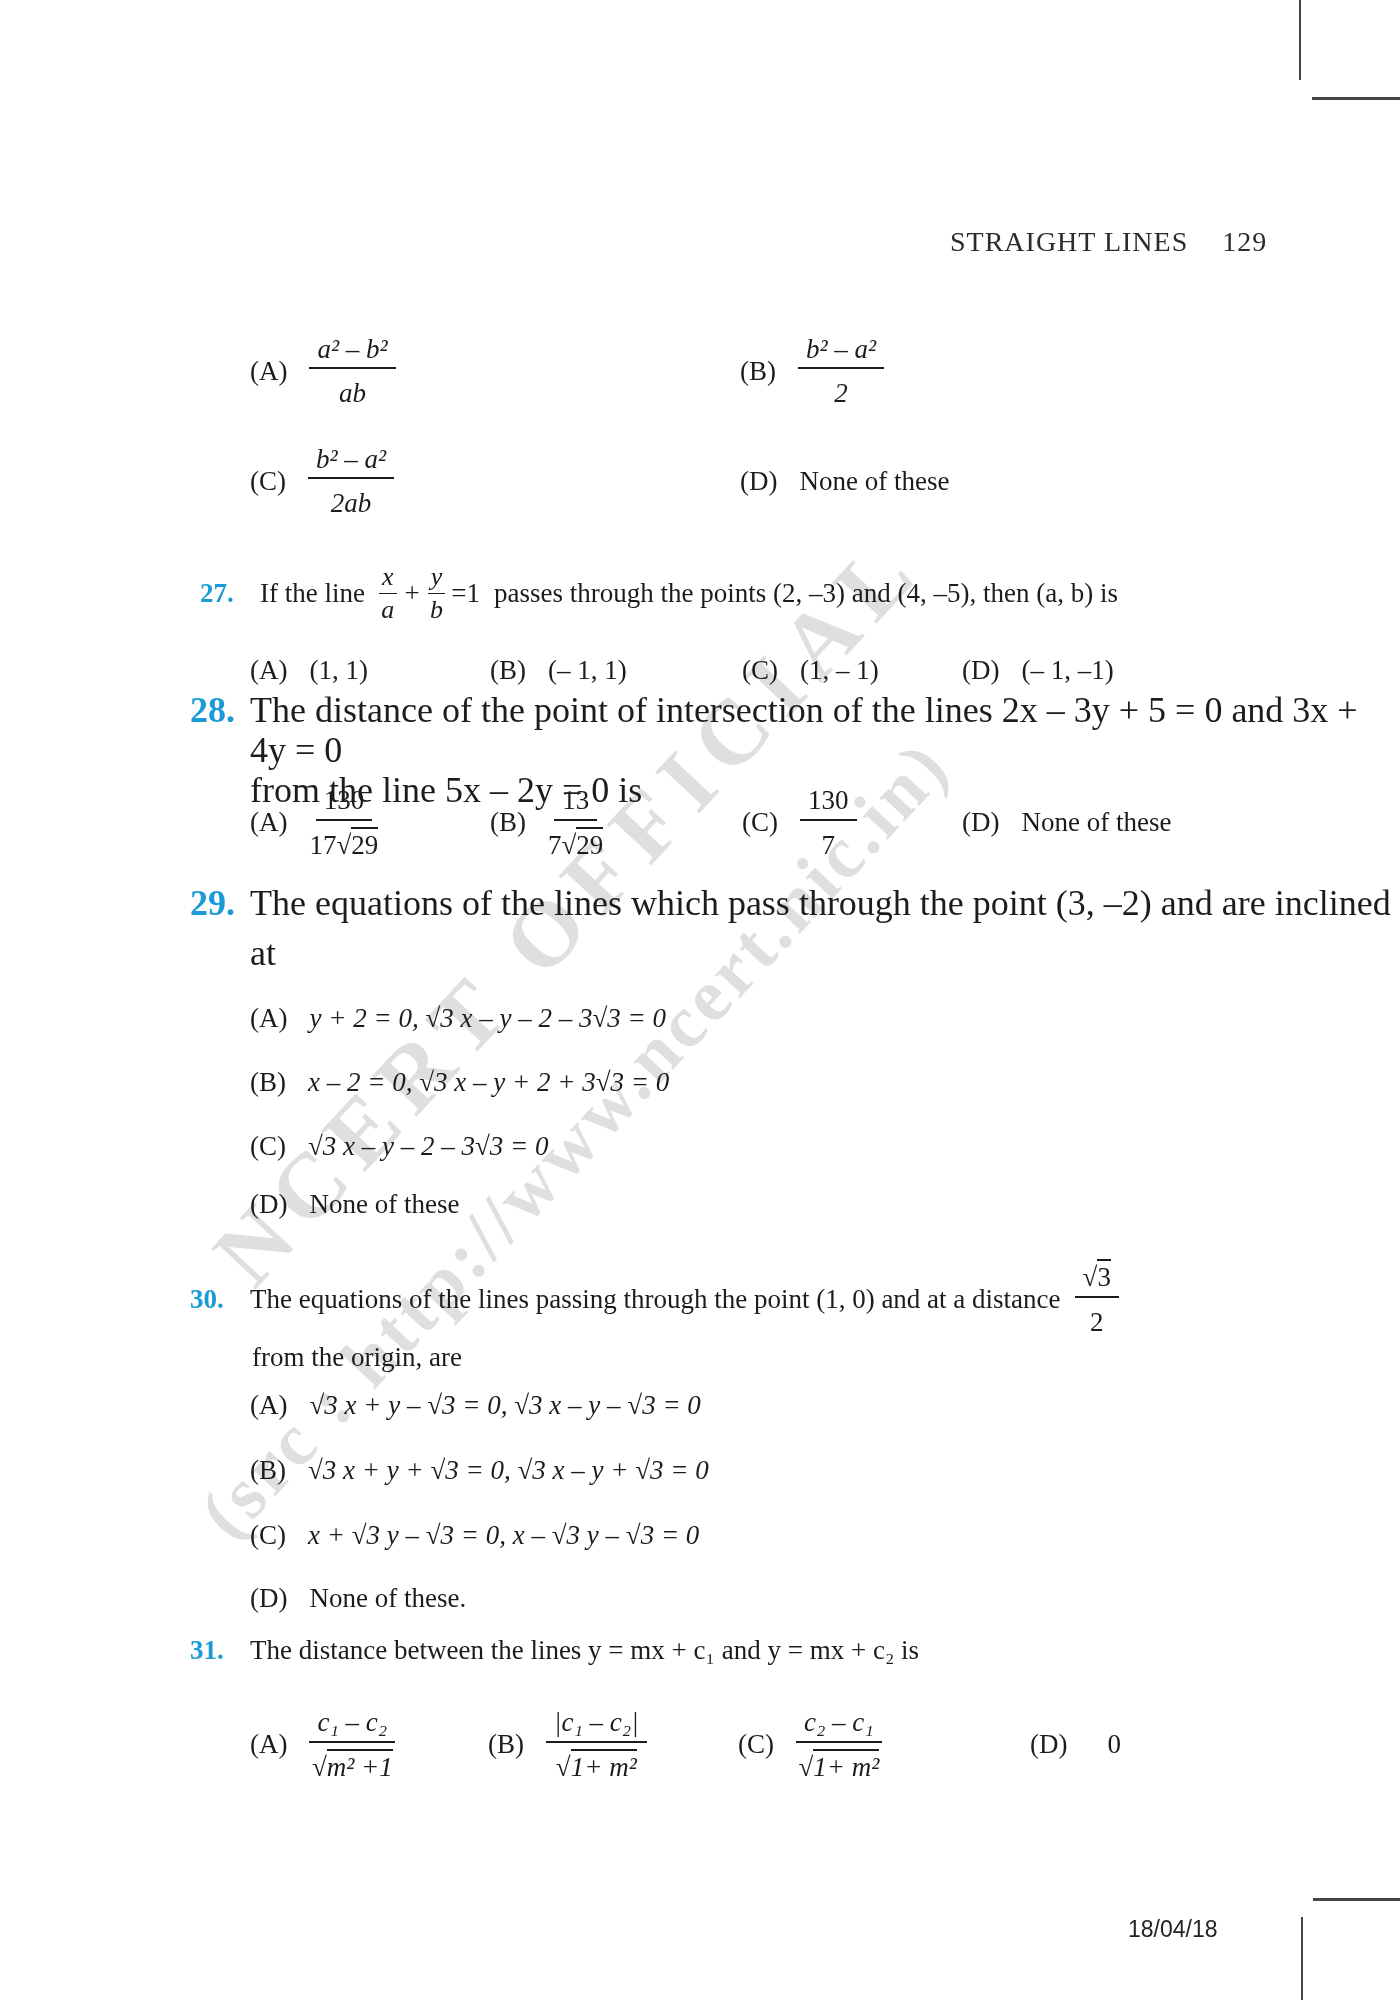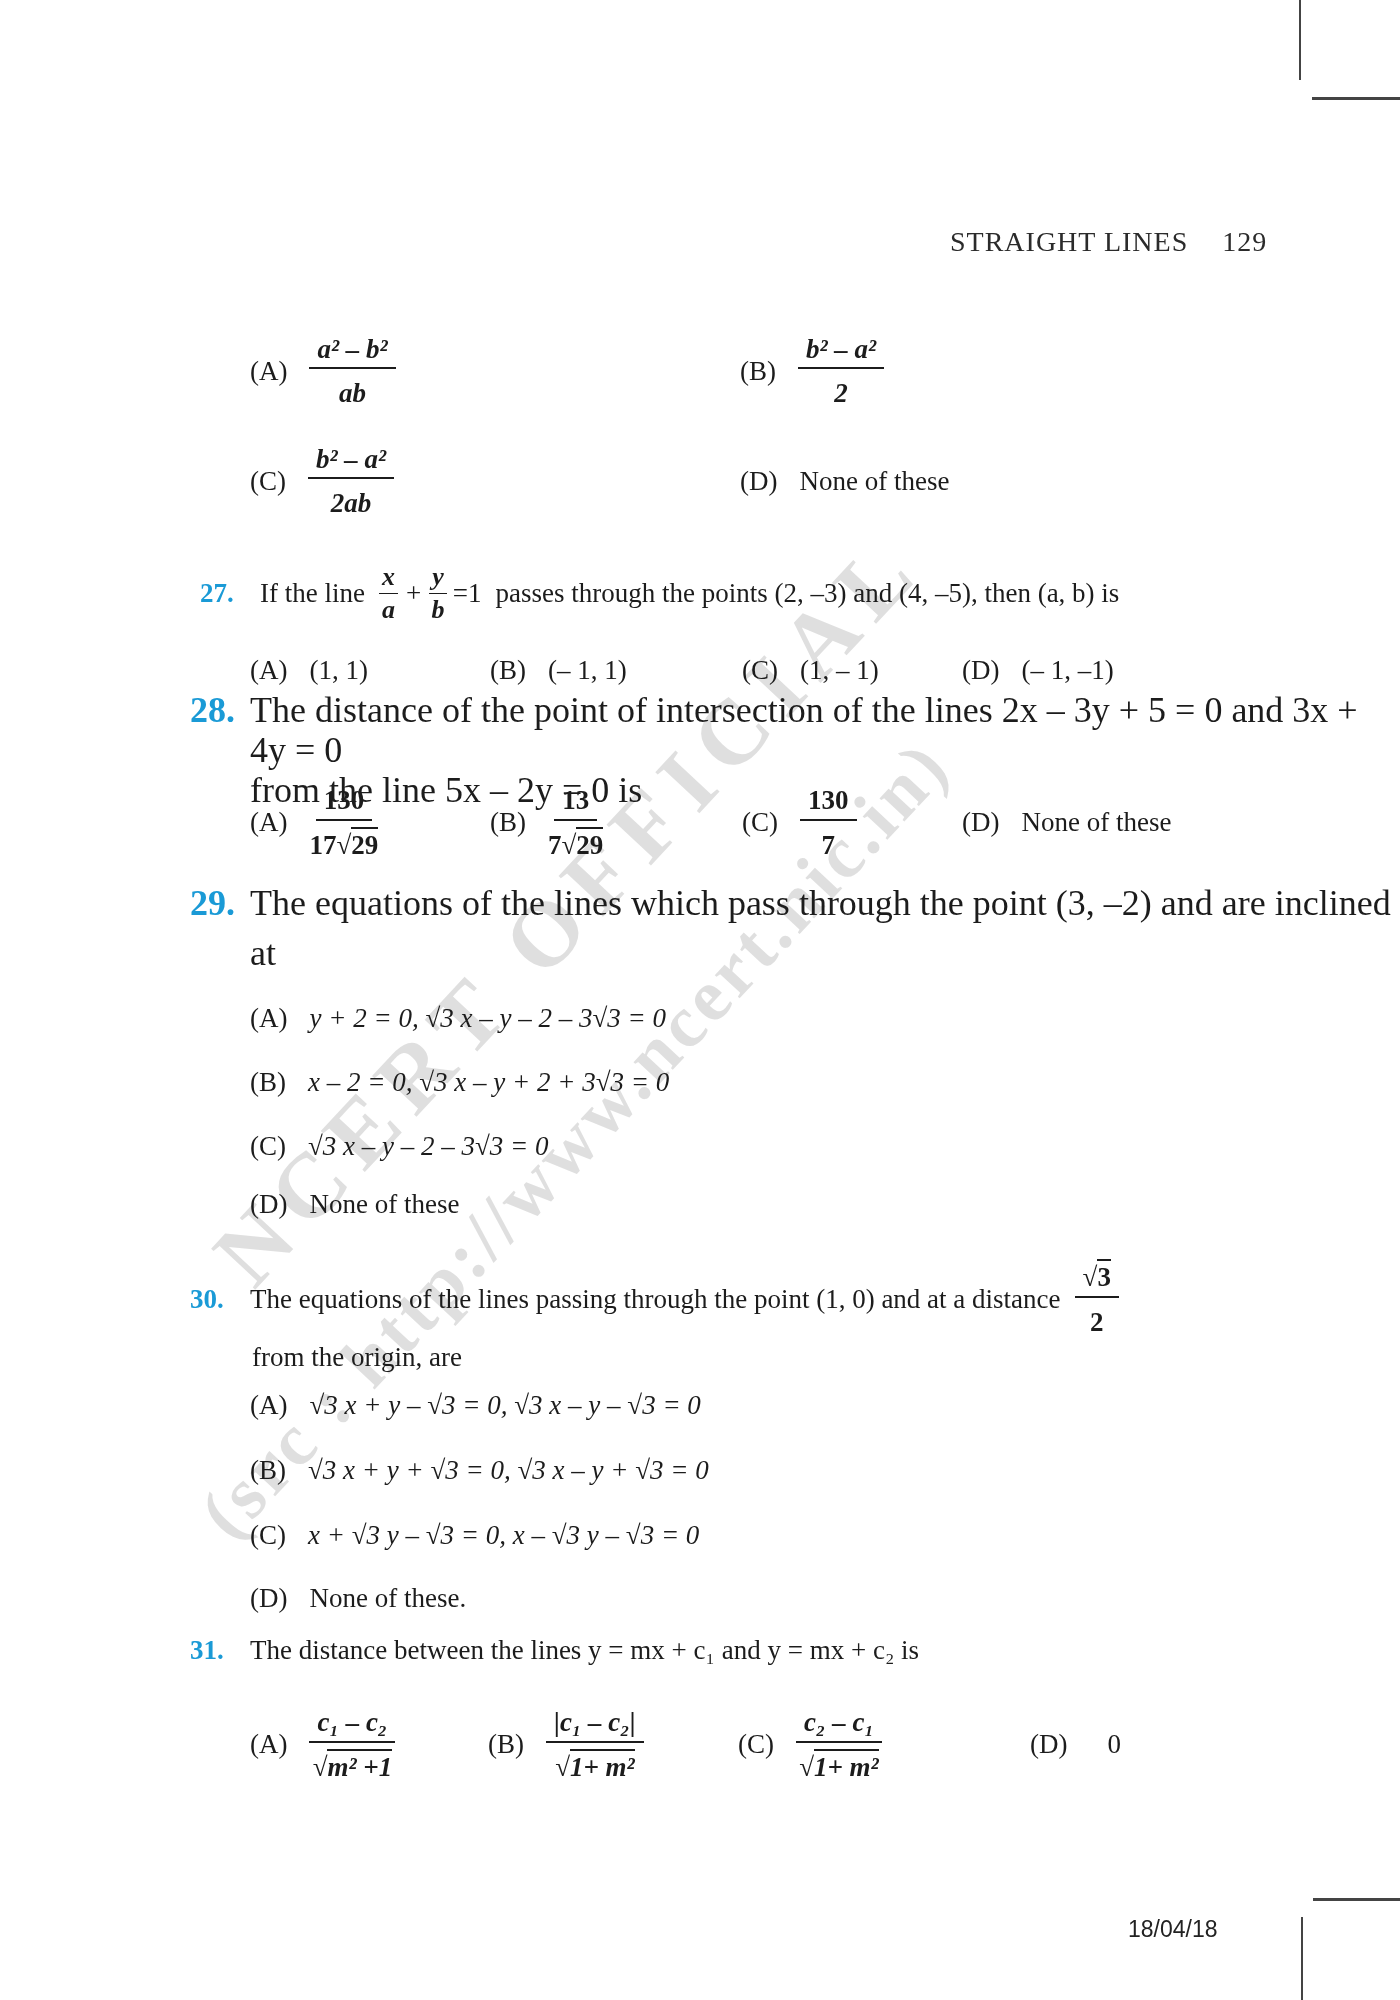--- a/index.html
+++ b/index.html
@@ -26,21 +26,21 @@
   .qnum { color:#1a9ad6; font-weight:700; min-width:46px; }
   .stem-lines { display:flex; flex-direction:column; }
   .lh40 { line-height:40px; }
   .lh50 { line-height:50px; }
   
   .opt { position:absolute; display:flex; align-items:center; gap:22px; font-size:27px; }
   .opt-h { height:95px; }
   .opt-h2 { height:92px; }
   .mathit { font-style:italic; }
   
-  .frac { display:inline-flex; flex-direction:column; align-items:center; line-height:1.12;font-weight:bold; }
+  .frac { display:inline-flex; flex-direction:column; align-items:center; line-height:1.12; }
   .frac .num { border-bottom:2px solid #1c1c1c; padding:0 8px 3px 8px; }
   .frac .den { padding-top:9px; }
   .frac.small { font-size:26px; }
   .frac.small .num { padding:0 3px 1px 3px; border-bottom-width:1.5px; }
   .frac.small .den { padding-top:1px; }
   .rad { border-top:2px solid #1c1c1c; padding-top:1px; }
   
   .mark { position:absolute; background:#444; }
   
   .date { font-family:"Liberation Sans","DejaVu Sans",sans-serif; font-size:23px; color:#222; }

